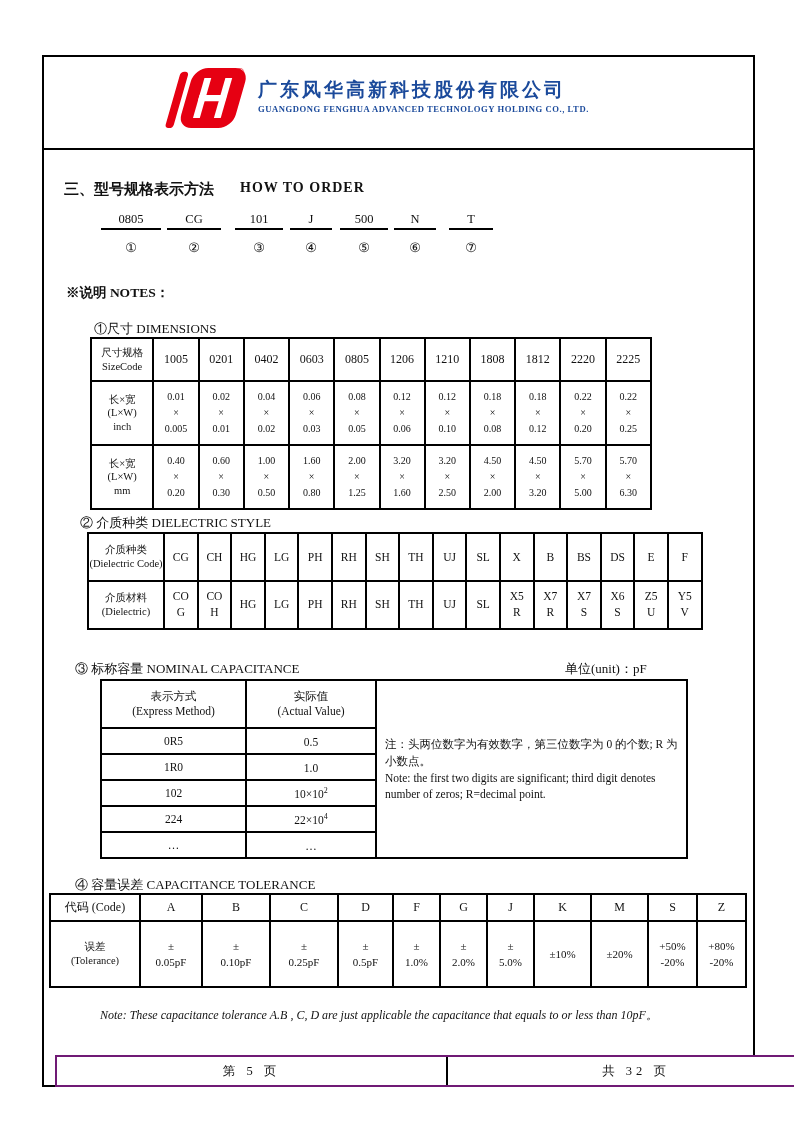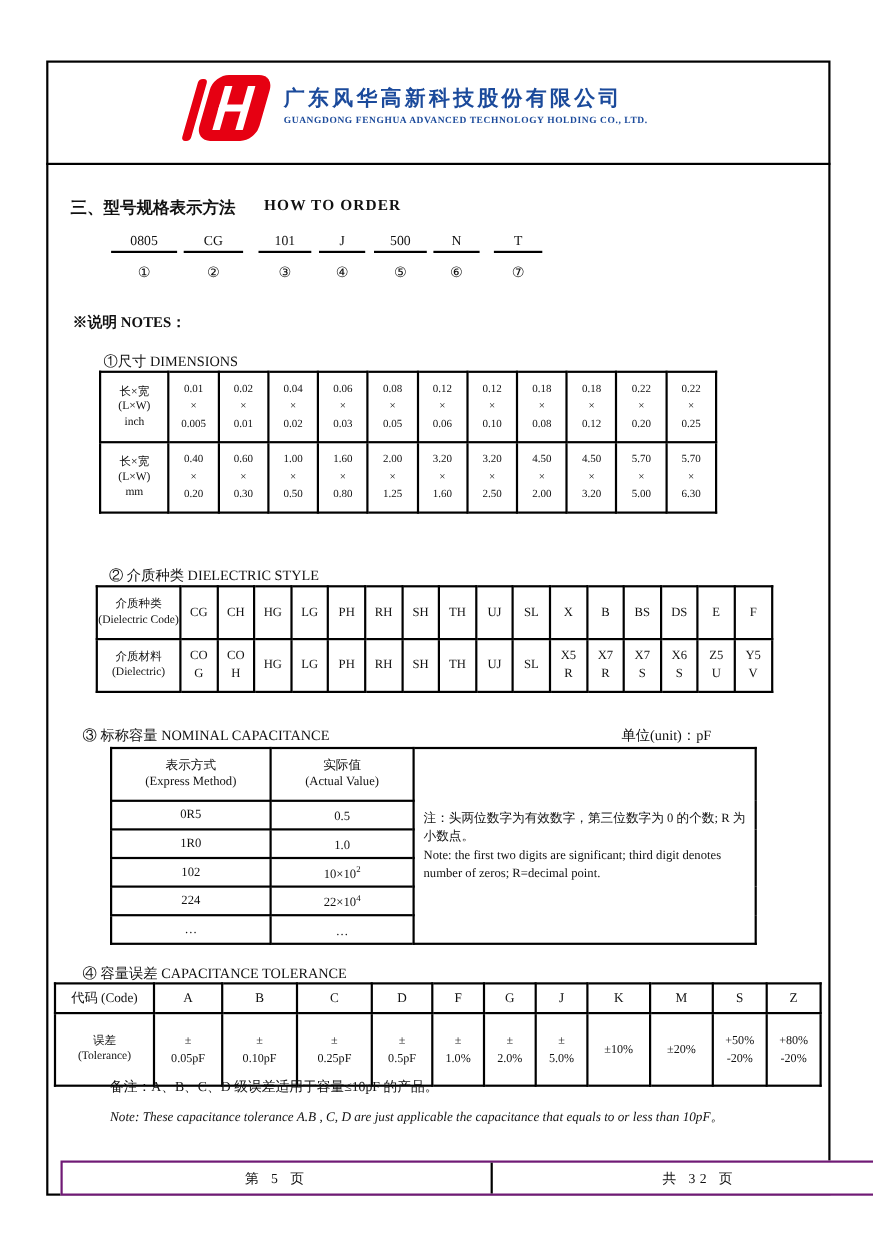--- a/index.html
+++ b/index.html
@@ -103,20 +103,37 @@
 
   <div class="abs notes-line">※说明 NOTES：</div>
 
   <div class="abs sec" style="left:94px;top:320px;">①尺寸  DIMENSIONS</div>
   <table class="tbl abs" style="left:90px;top:337px;width:562px;">
     <colgroup>
         <col style="width:62px">
         <col span="11" style="width:45px">
       </colgroup>
     <tbody>
+        <tr style="height:43px;">
+      <td class="lab v2">
+        <span>尺寸规格</span>
+        <span>SizeCode</span>
+      </td>
+      <td class="szc">1005</td>
+      <td class="szc">0201</td>
+      <td class="szc">0402</td>
+      <td class="szc">0603</td>
+      <td class="szc">0805</td>
+      <td class="szc">1206</td>
+      <td class="szc">1210</td>
+      <td class="szc">1808</td>
+      <td class="szc">1812</td>
+      <td class="szc">2220</td>
+      <td class="szc">2225</td>
+    </tr>
     <tr style="height:64px;">
       <td class="lab v3">
         <span>长×宽</span>
         <span>(L×W)</span>
         <span>inch</span>
       </td>
       <td class="dimv">
             <span>0.01</span>
             <span>×</span>
             <span>0.005</span>
@@ -230,21 +247,21 @@
           </td>
       <td class="dimv">
             <span>5.70</span>
             <span>×</span>
             <span>6.30</span>
           </td>
     </tr>
   </tbody>
     </table>
 
-  <div class="abs sec" style="left:99px;top:514px;">② 介质种类 DIELECTRIC STYLE</div>
+  <div class="abs sec" style="left:80px;top:514px;">② 介质种类 DIELECTRIC STYLE</div>
   <table class="tbl abs" style="left:87px;top:532px;width:614px;">
     <colgroup>
         <col style="width:76px">
         <col span="16" style="width:33.6px">
       </colgroup>
     <tbody>
         <tr style="height:48px;">
       <td class="lab v2">
         <span>介质种类</span>
         <span>(Dielectric Code)</span>
@@ -452,20 +469,19 @@
             <span>-20%</span>
           </td>
       <td class="tolv">
             <span>+80%</span>
             <span>-20%</span>
           </td>
     </tr>
   </tbody>
     </table>
 
-  <div class="abs remark" style="left:100px;top:980px;">备注：A、B、C、D 级误差适用于容量≤10pF 的产品。</div>
   <div class="abs remark" style="left:100px;top:1007px;font-size:12px;font-style:italic;">Note: These capacitance tolerance A.B , C, D are just applicable the capacitance that equals to or less than 10pF。</div>
 
   <div class="abs footer">
     <div class="fcell left">第  5  页</div>
     <div class="fcell right">共  32  页</div>
   </div>
 </div>
 
 </body></html>

